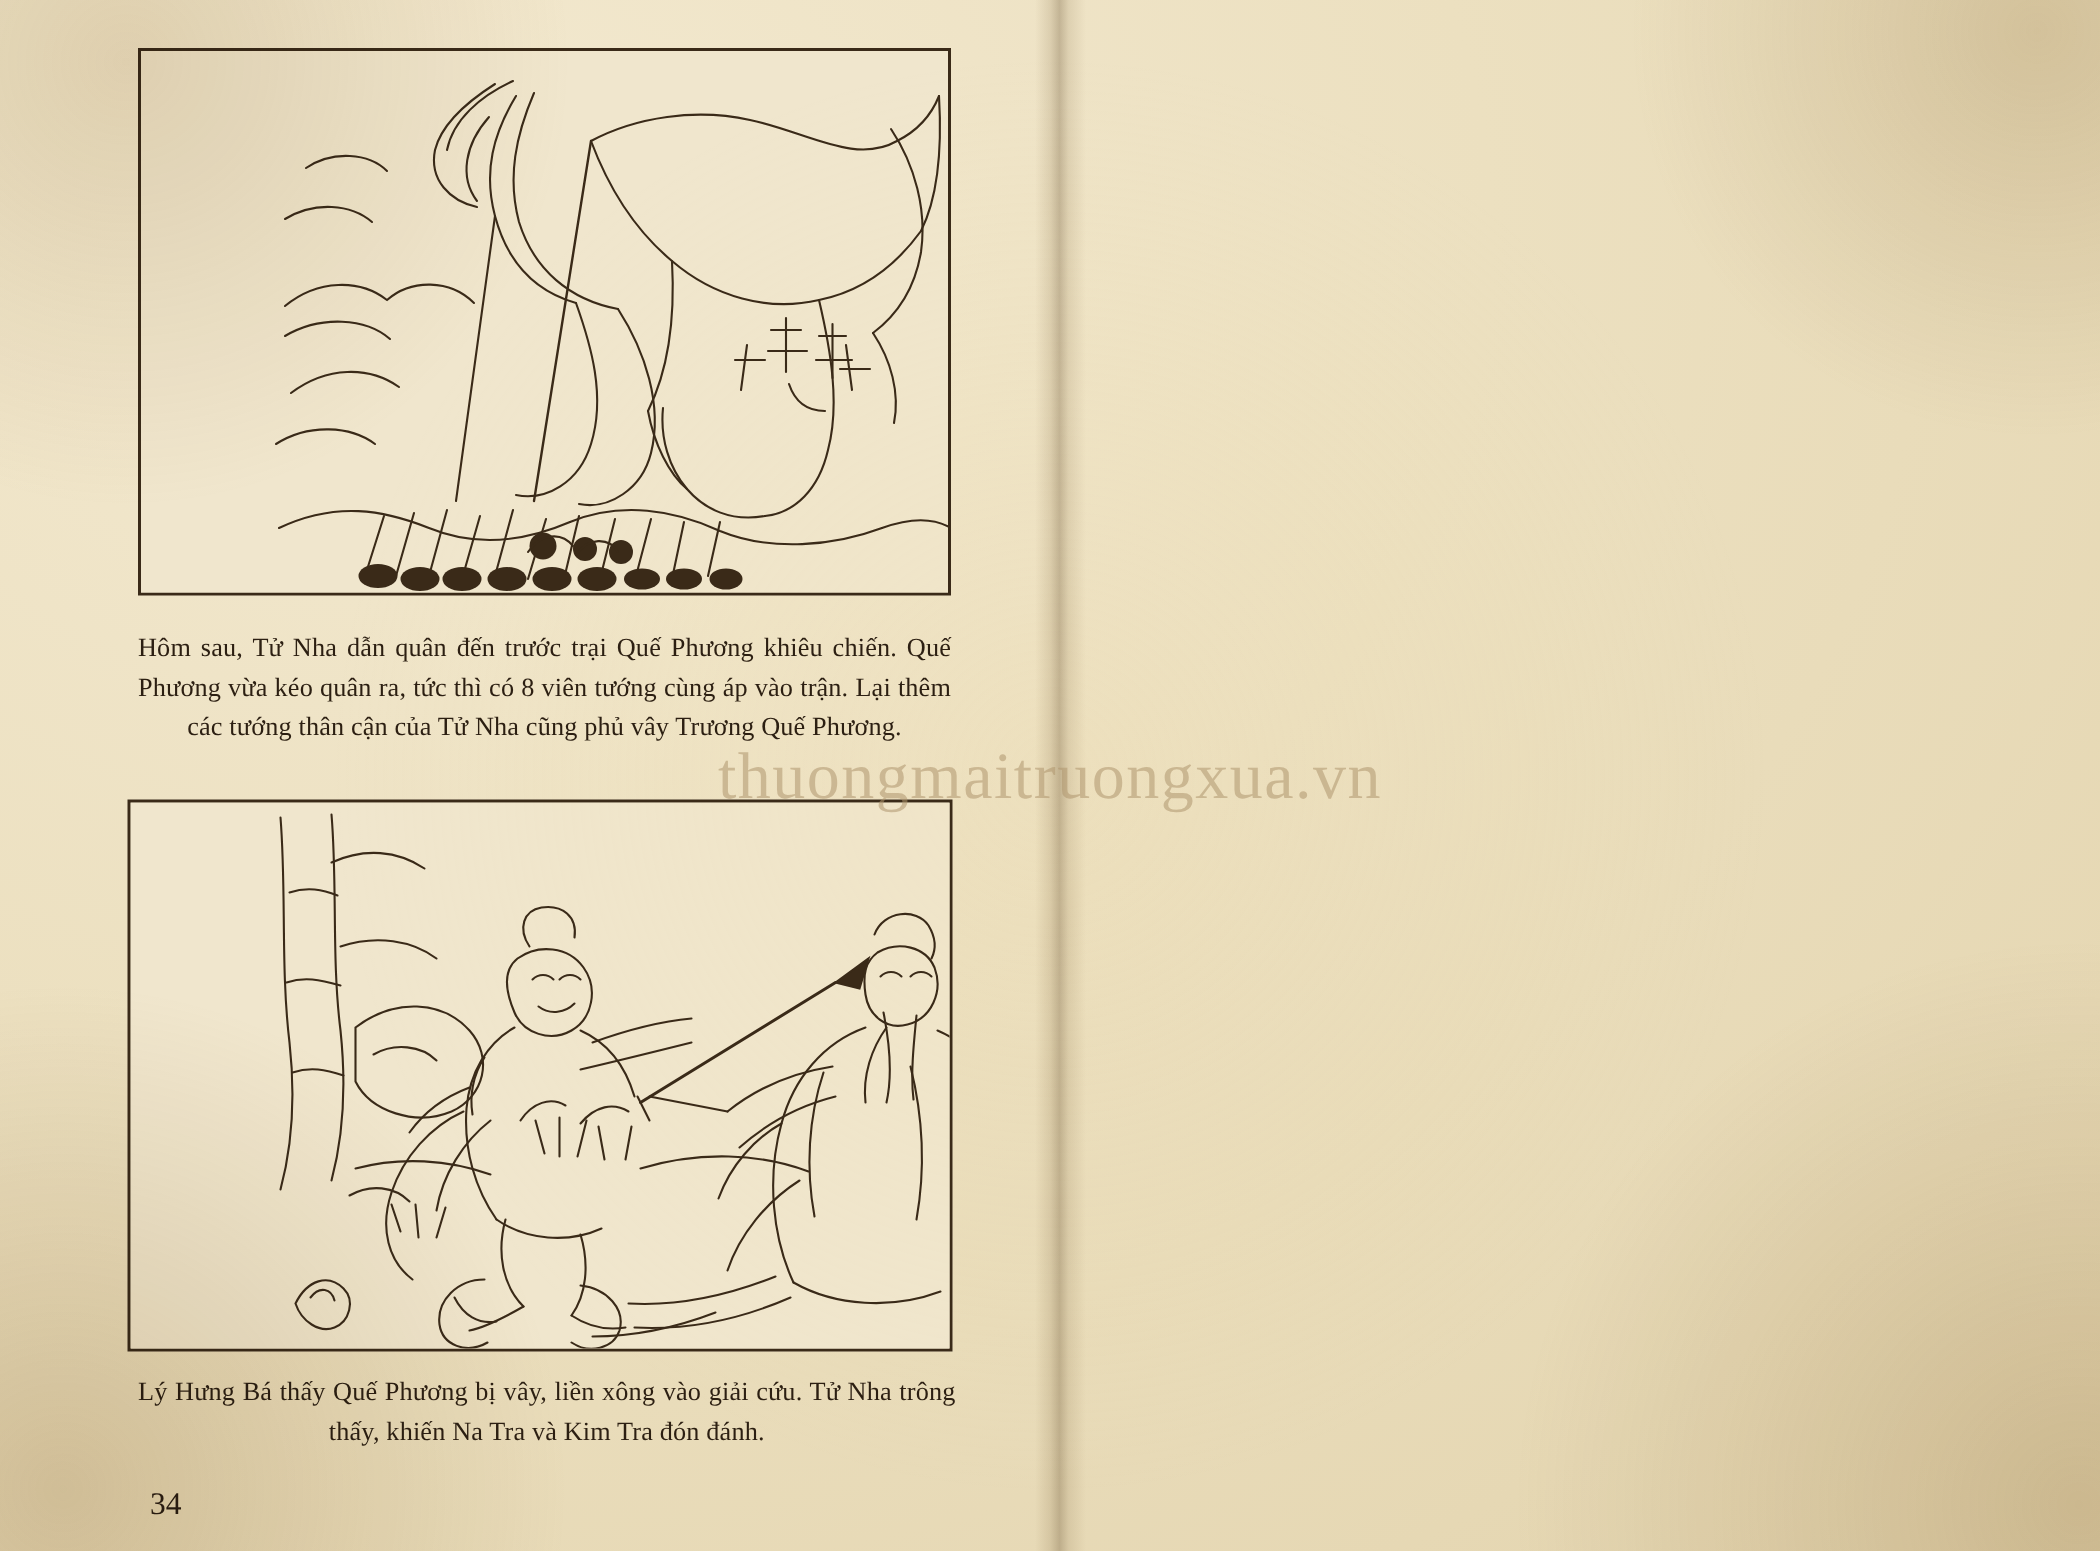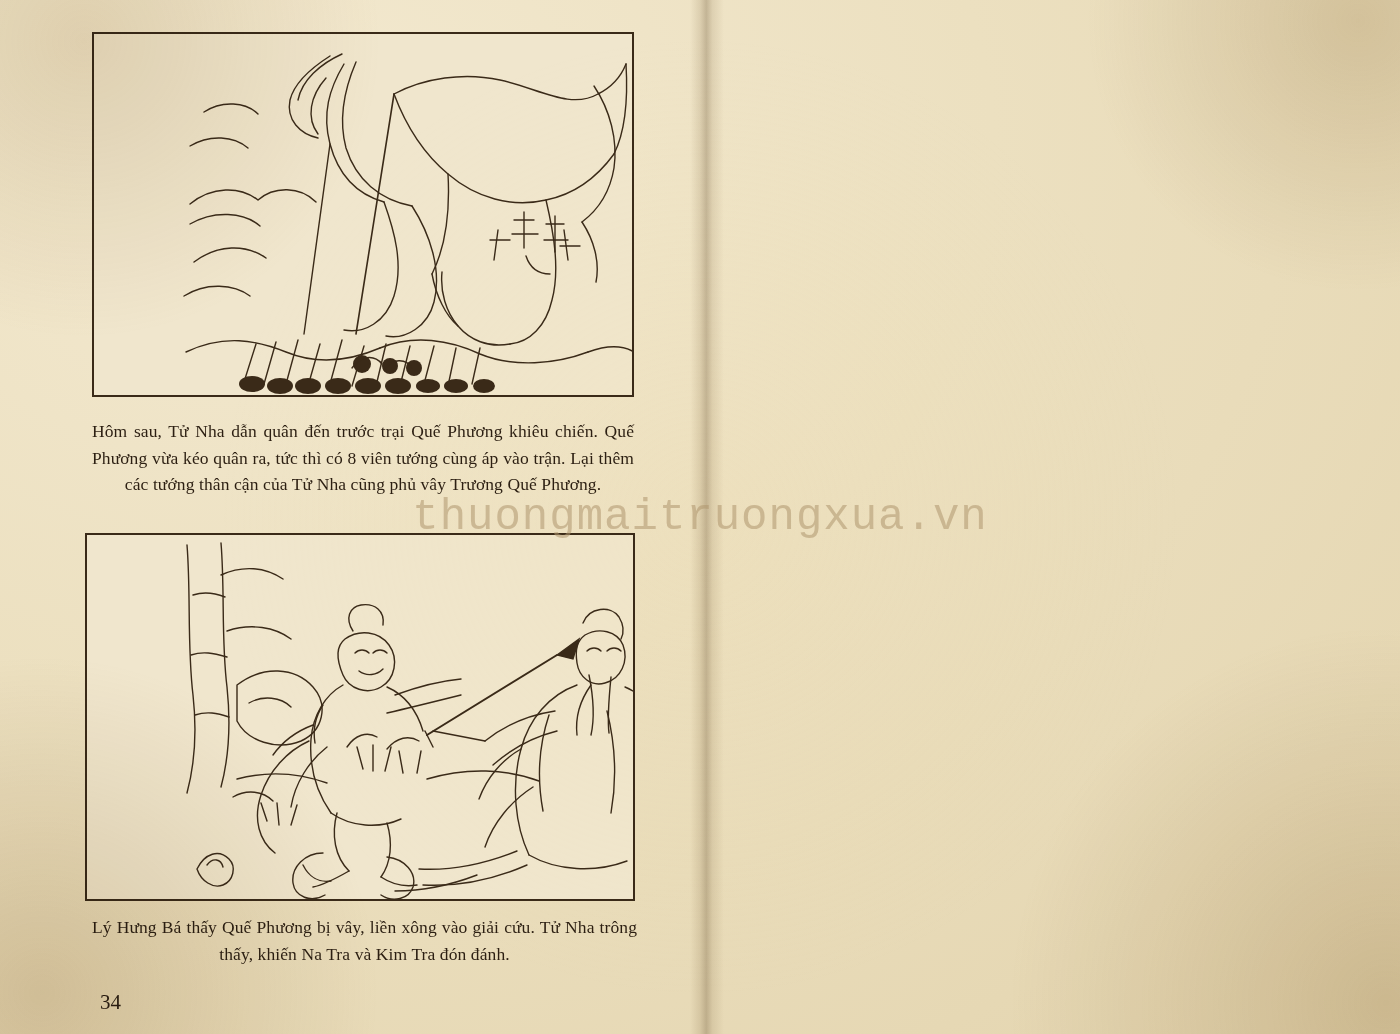--- a/index.html
+++ b/index.html
@@ -81,21 +81,21 @@
     color: #2c1f12;
     font-family: "Liberation Serif", serif;
     font-size: 21px;
   }
   .watermark {
     position: absolute;
     left: 390px;
     top: 492px;
     width: 620px;
     text-align: center;
-    font-family: Liberation Mono, monospace;
+    font-family: Liberation Serif, serif;
     font-size: 44px;
     color: rgba(175,150,110,0.55);
     letter-spacing: 1px;
     pointer-events: none;
     white-space: nowrap;
   }
   
   #panel-1 { left: 92px;  top: 32px;  width: 542px; height: 365px; }
   #cap-1   { left: 92px;  top: 418px; width: 542px; }
   #panel-2 { left: 85px;  top: 533px; width: 550px; height: 368px; }

